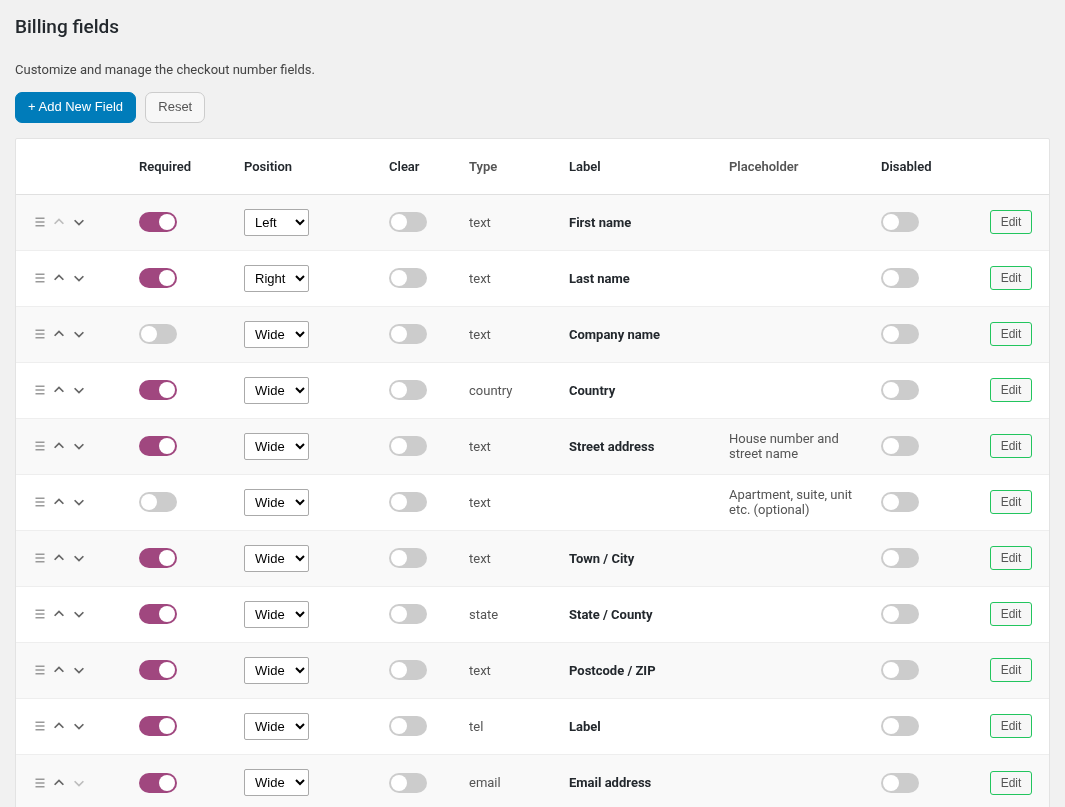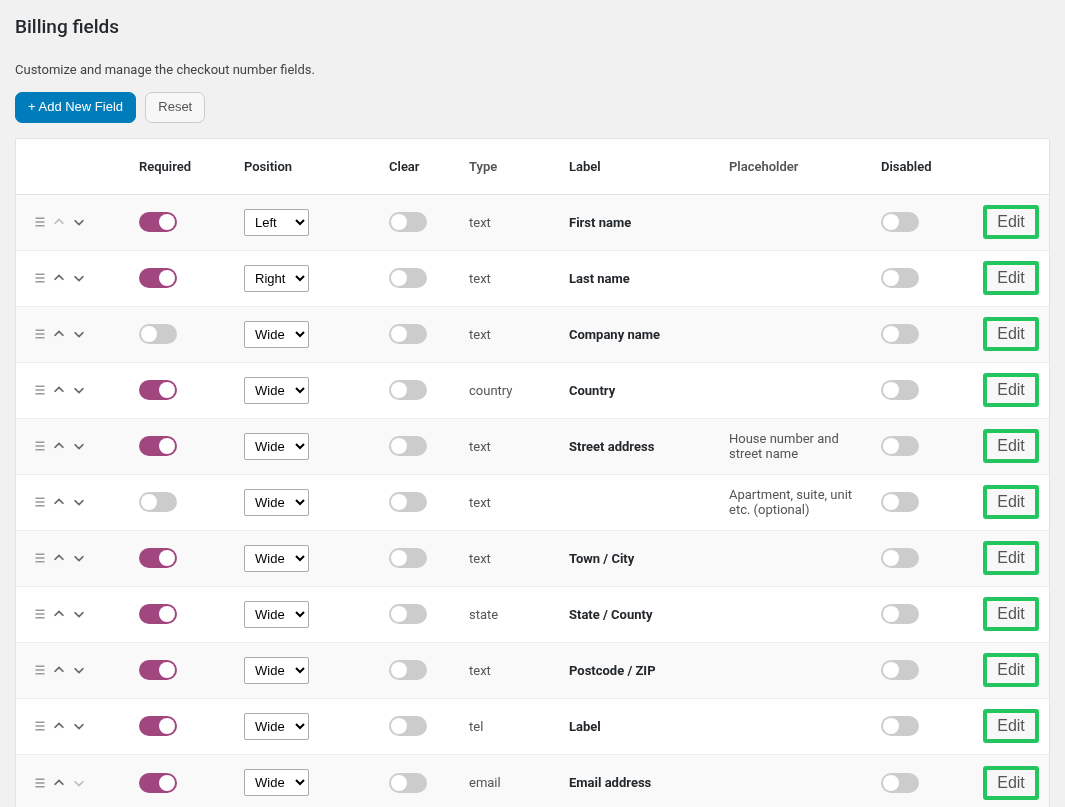--- a/index.html
+++ b/index.html
@@ -4,21 +4,21 @@
 <style>
 *{box-sizing:border-box;margin:0;padding:0;}
 body{font-family:-apple-system,BlinkMacSystemFont,"Segoe UI",Roboto,sans-serif;font-size:13px;color:#444;background:#f1f1f1;padding:10px;}
 .page{padding:5px;}
 h2{font-size:19px;font-weight:500;color:#23282d;margin-bottom:24px;}
 .subtitle{font-size:13px;color:#444;margin-bottom:15px;}
 .toolbar{margin-bottom:15px;}
 .btn{display:inline-block;padding:6px 12px;font-size:13px;border-radius:7px;cursor:pointer;text-decoration:none;border:1px solid;line-height:1.3;}
 .btn-primary{background:#007cba;border-color:#007cba;color:#fff;}
 .btn-secondary{background:#f7f7f7;border-color:#ccc;color:#555;margin-left:6px;}
-.btn-small{padding:4px 10px;font-size:16px;background:#f7f7f7;border:4px solid #22c55e;color:#555;border-radius:3px;cursor:pointer;}
+.btn-small{padding:4px 10px;font-size:12px;background:#f7f7f7;border:1px solid #22c55e;color:#555;border-radius:3px;cursor:pointer;}
 .panel{background:#fff;border:1px solid #e3e3e3;border-radius:2px;}
 .row{display:flex;align-items:center;border-bottom:1px solid #eee;padding:10px 8px;min-height:56px;gap:20px;}
 .row.header{font-weight:600;color:#23282d;border-bottom:1px solid #e0e0e0;}
 .row:nth-child(odd):not(.header){background:#f9f9f9;}
 .row:last-child{border-bottom:none;}
 .col-handle{width:95px;flex-shrink:0;display:flex;align-items:center;gap:6px;color:#999;padding-left:10px;}
 .col-required{width:85px;flex-shrink:0;}
 .col-position{width:125px;flex-shrink:0;}
 .col-clear{width:60px;flex-shrink:0;}
 .col-type{width:80px;flex-shrink:0;color:#555;font-size:13px;}

